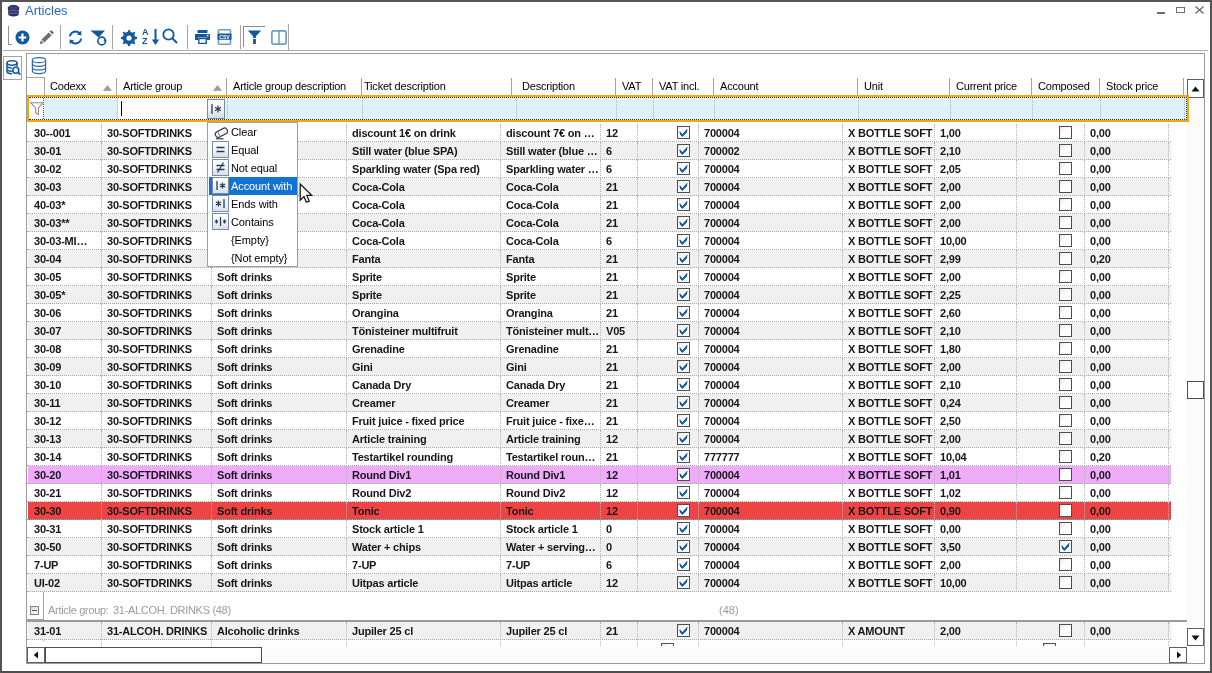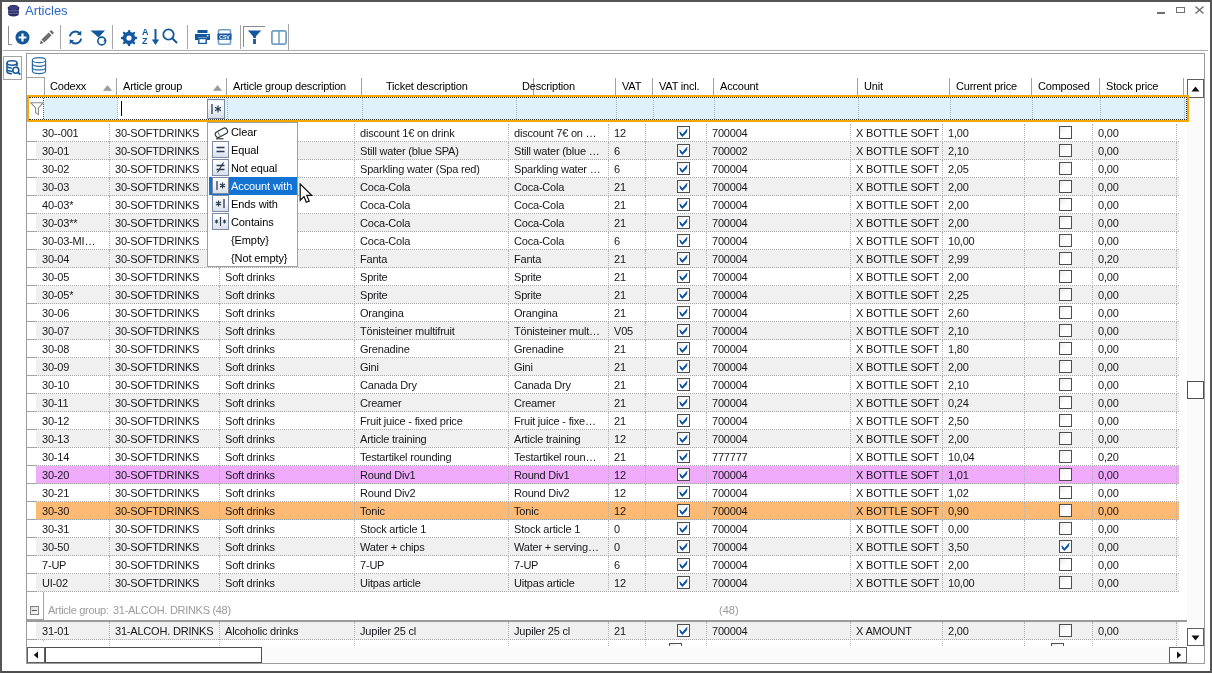--- a/index.html
+++ b/index.html
@@ -1,21 +1,21 @@
 <!DOCTYPE html>
 <html><head><meta charset="utf-8"><style>
 
 * { margin:0; padding:0; box-sizing:border-box; }
 html,body { width:1212px; height:673px; background:#fff; overflow:hidden; }
 #win { position:relative; width:1212px; height:673px; background:#fff;
   font-family:"Liberation Sans", sans-serif; font-size:11px; color:#17171b; }
 .abs { position:absolute; }
 .c { position:absolute; top:1px; height:17px; line-height:17px; overflow:hidden;
   white-space:nowrap; padding-left:6px; letter-spacing:-0.2px; }
-.row { position:absolute; left:36px; width:1143px; height:18px; }
+.row { position:absolute; left:28px; width:1143px; height:18px;font-weight:bold; }
 .ind { position:absolute; left:27px; width:17px; background:#fff;
   border-right:1px solid #a3a3a3; border-bottom:1px solid #a3a3a3; }
 .dotv { position:absolute; width:0px; border-left:1px dotted #b2b2b2; }
 .cb { position:absolute; width:13px; height:13px; border:1px solid #4e4e4e;
   background:linear-gradient(135deg,#e8e8e8 0%,#fff 45%,#fdfdfd 100%); }
 .hdr { position:absolute; top:78px; height:17px; line-height:17px; overflow:hidden;
   white-space:nowrap; padding-left:6px; color:#000; letter-spacing:-0.2px; }
 .mi { position:absolute; left:1px; width:88px; height:18px; line-height:18px; }
 .mitxt { position:absolute; left:22px; top:0; height:18px; line-height:18px; color:#000; letter-spacing:-0.1px;}
 .mib { position:absolute; left:3px; top:0px; width:17px; height:17px;
@@ -125,21 +125,21 @@
 <div class="abs" style="left:44px;top:78px;width:1px;height:17px;background:#a3a3a3"></div>
 <div class="hdr" style="left:44px;width:73px;border-right:1px solid #a3a3a3;">Codexx</div>
 <svg class="abs" style="left:103px;top:85px" width="9" height="6" viewBox="0 0 9 6">
       <path d="M4.5 0.5 L8.5 5.5 L0.5 5.5 Z" fill="#9b9b9b" stroke="#8a8a8a" stroke-width="0.5"></path>
     </svg>
 <div class="hdr" style="left:117px;width:110px;border-right:1px solid #a3a3a3;">Article group</div>
 <svg class="abs" style="left:213px;top:85px" width="9" height="6" viewBox="0 0 9 6">
       <path d="M4.5 0.5 L8.5 5.5 L0.5 5.5 Z" fill="#9b9b9b" stroke="#8a8a8a" stroke-width="0.5"></path>
     </svg>
 <div class="hdr" style="left:227px;width:135px;border-right:1px solid #a3a3a3;">Article group description</div>
-<div class="hdr" style="left:380px;width:154px;border-right:1px solid #a3a3a3;">Ticket description</div>
+<div class="hdr" style="left:358px;width:154px;border-right:1px solid #a3a3a3;">Ticket description</div>
 <div class="hdr" style="left:516px;width:100px;border-right:1px solid #a3a3a3;">Description</div>
 <div class="hdr" style="left:616px;width:37px;border-right:1px solid #a3a3a3;">VAT</div>
 <div class="hdr" style="left:653px;width:61px;border-right:1px solid #a3a3a3;">VAT incl.</div>
 <div class="hdr" style="left:714px;width:144px;border-right:1px solid #a3a3a3;">Account</div>
 <div class="hdr" style="left:858px;width:92px;border-right:1px solid #a3a3a3;">Unit</div>
 <div class="hdr" style="left:950px;width:82px;border-right:1px solid #a3a3a3;">Current price</div>
 <div class="hdr" style="left:1032px;width:68px;border-right:1px solid #a3a3a3;">Composed</div>
 <div class="hdr" style="left:1100px;width:84px;border-right:1px solid #a3a3a3;">Stock price</div>
 <div class="abs" style="left:0;top:0;width:0;height:0;z-index:2">
 <div class="abs" style="left:27px;top:95px;width:1162px;height:27px;background:#f5a800;"></div>
@@ -835,21 +835,21 @@
 <div class="dotv" style="left:1140px;top:0;height:18px;"></div>
 </div>
 <div class="cb" style="left:677px;top:486px;">
       <svg width="11" height="11" viewBox="0 0 11 11" style="position:absolute;left:0;top:0">
         <path d="M2 5 L4.4 7.6 L9 2.3 L9 5.2 L4.4 10 L2 7.4 Z" fill="#1258a8"></path>
         <path d="M2 4.6 L4.4 7.2 L9 1.9 L9.8 2.7 L4.4 8.9 L1.2 5.4 Z" fill="#1258a8"></path>
       </svg>
     </div>
 <div class="cb" style="left:1059px;top:486px;"></div>
 <div class="ind" style="top:502px;height:18px;"></div>
-<div class="row" style="top:502px;background:#fdba74;border-bottom:1px dotted #a8a8a8;padding-left:40px;">
+<div class="row" style="top:502px;background:#ef4444;border-bottom:1px dotted #a8a8a8;padding-left:40px;">
 <div class="c" style="left:0px;width:72px;">30-30</div>
       <div class="c" style="left:73px;width:109px;">30-SOFTDRINKS</div>
       <div class="c" style="left:183px;width:134px;">Soft drinks</div>
       <div class="c" style="left:318px;width:153px;">Tonic</div>
       <div class="c" style="left:472px;width:99px;">Tonic</div>
       <div class="c" style="left:572px;width:36px;">12</div>
       <div class="c" style="left:670px;width:143px;">700004</div>
       <div class="c" style="left:814px;width:91px;">X BOTTLE SOFT</div>
       <div class="c" style="left:906px;width:81px;">0,90</div>
       <div class="c" style="left:1056px;width:83px;">0,00</div>

